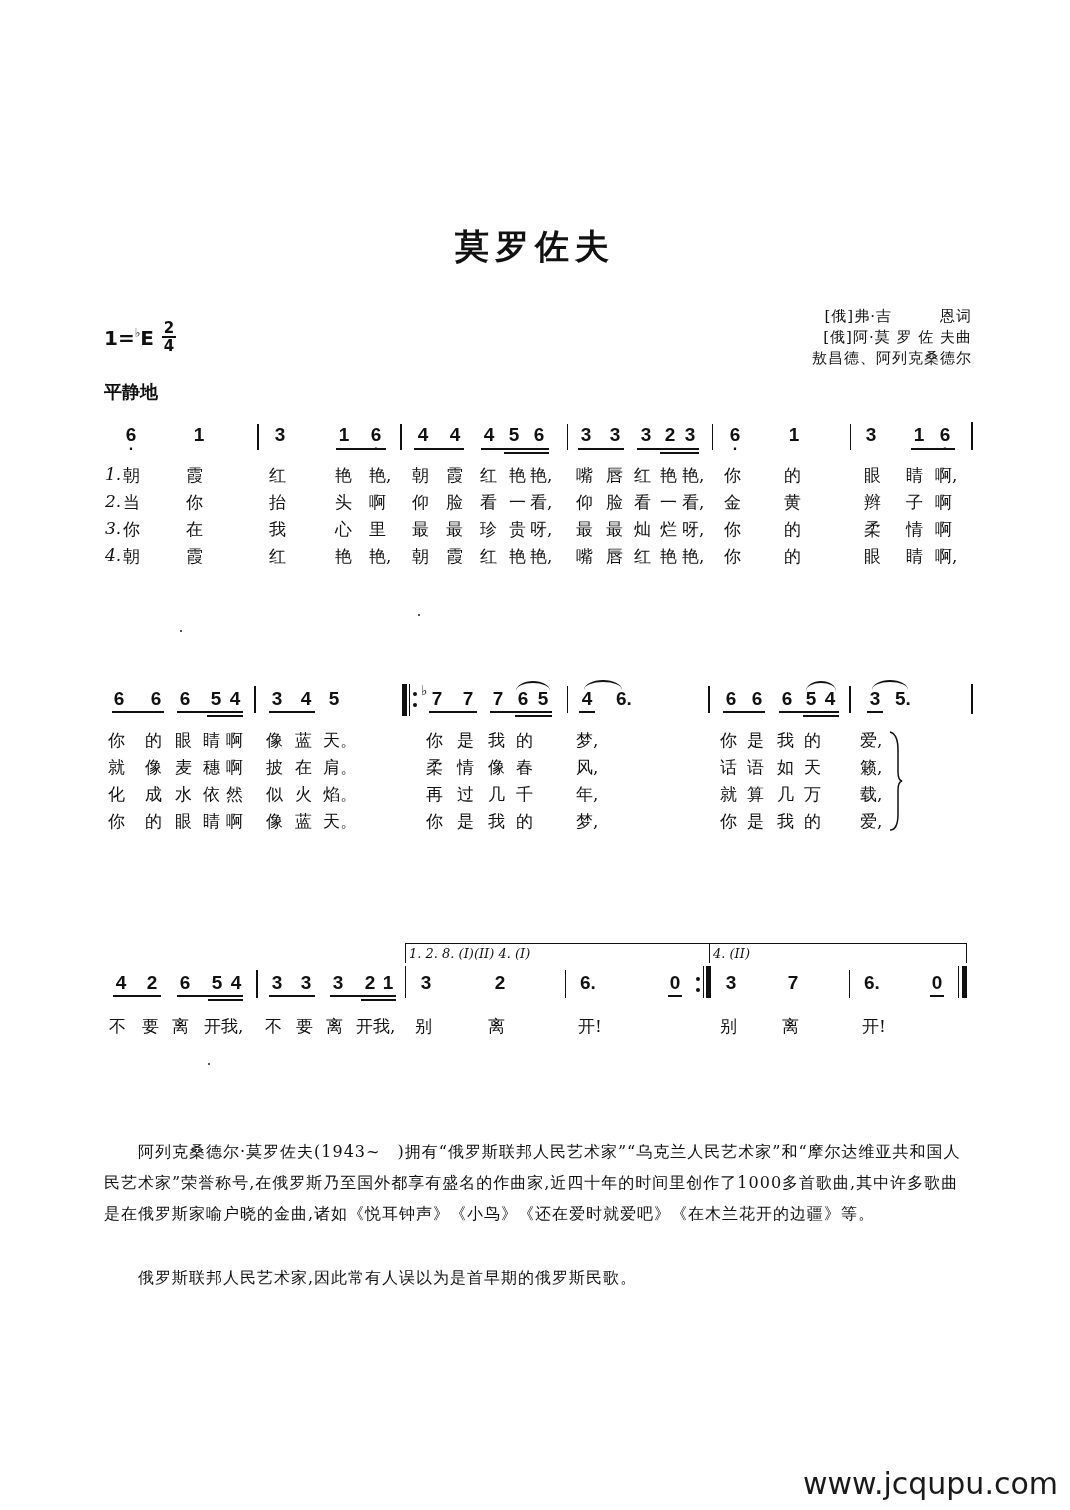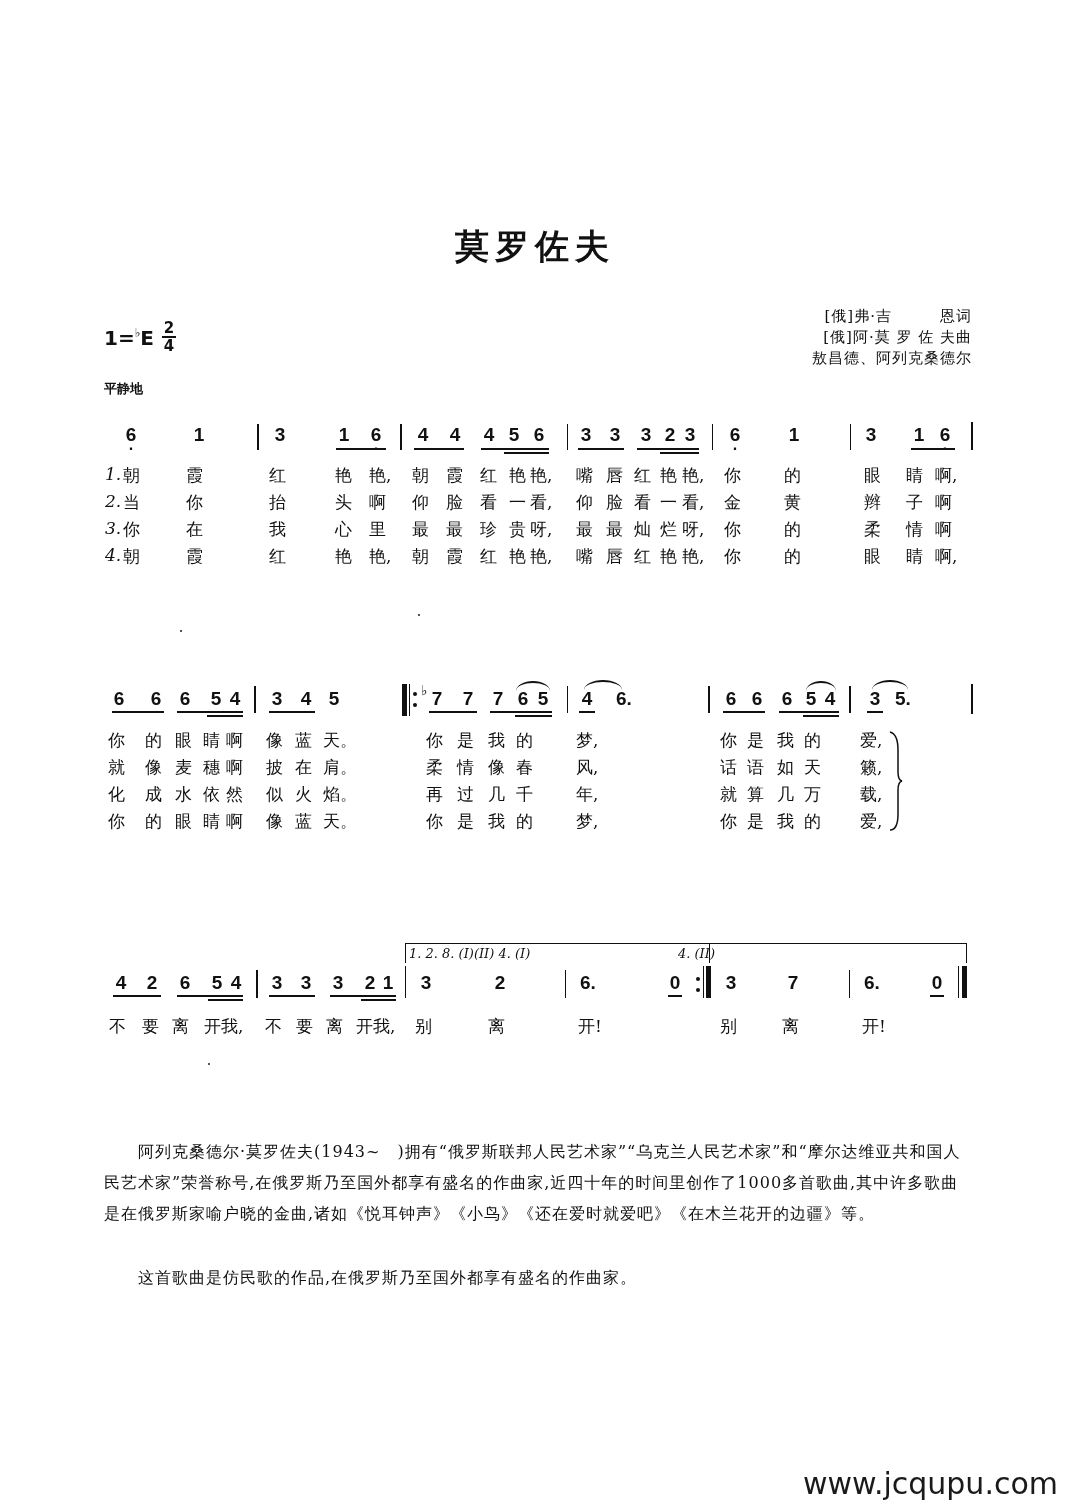--- a/index.html
+++ b/index.html
@@ -3,21 +3,21 @@
 <meta charset="utf-8">
 <style>
   html, body { margin: 0; padding: 0; background: #ffffff; }
   body { width: 1070px; height: 1510px; position: relative; overflow: hidden; font-family: "DejaVu Sans", sans-serif; color: #111; }
   .abs { position: absolute; white-space: nowrap; }
   .title { left: 0; width: 1070px; top: 224px; text-align: center; font-size: 34px; font-weight: bold; letter-spacing: 6px; font-family: "DejaVu Serif", serif; }
   .key { left: 104px; top: 326px; font-size: 20px; font-weight: bold; font-family: "DejaVu Sans", sans-serif; }
   .key sup { font-size: 12px; font-weight: normal; }
   .timesig { left: 160px; top: 320px; width: 18px; text-align: center; font-size: 15px; font-weight: bold; line-height: 16px; }
   .timesig .bar { border-top: 2px solid #111; margin: 0 2px; }
-  .tempo { left: 104px; top: 380px; font-size: 13px; font-weight: bold; }
+  .tempo { left: 104px; top: 380px; font-size: 18px; font-weight: bold; }
   .credits { right: 98px; top: 306px; text-align: right; font-size: 15px; line-height: 21px; font-family: "DejaVu Serif", serif; letter-spacing: 1px; }
 
   .note { position: absolute; font-size: 19px; font-weight: bold; font-family: "Liberation Sans", sans-serif; text-align: center; width: 18px; }
   .note.dot-below::after { content: "."; position: absolute; left: 0; width: 18px; top: 12px; font-size: 16px; text-align: center; }
   .uline { position: absolute; height: 0; border-top: 2px solid #111; }
   .barline { position: absolute; width: 0; border-left: 2px solid #111; }
   .barline.thin { border-left-width: 1px; }
   .barline.thick { border-left-width: 5px; }
   .repdot { position: absolute; width: 4px; height: 4px; background: #111; border-radius: 50%; }
   .slur { position: absolute; border-top: 2px solid #111; border-radius: 50% 50% 0 0 / 100% 100% 0 0; height: 8px; }
@@ -317,21 +317,21 @@
 </div>
 
 <div>
 
   <span class="volta-line" style="left:405px;top:943px;width:305px"></span>
   <span class="volta-side" style="left:405px;top:943px;height:20px"></span>
   <span class="volta-label" style="left:409px;top:946px">1. 2. 8. (I)(II) 4. (I)</span>
   <span class="volta-line" style="left:709px;top:943px;width:257px"></span>
   <span class="volta-side" style="left:709px;top:943px;height:20px"></span>
   <span class="volta-side" style="left:966px;top:943px;height:20px"></span>
-  <span class="volta-label" style="left:678px;top:946px">4. (II)</span>
+  <span class="volta-label" style="left:713px;top:946px">4. (II)</span>
 
   <span class="note" style="left:112px;top:972px">4</span>
   <span class="note" style="left:143px;top:972px">2</span>
   <span class="uline" style="left:113px;top:995px;width:48px"></span>
   <span class="note" style="left:176px;top:972px">6</span>
   <span class="note" style="left:208px;top:972px">5</span>
   <span class="note" style="left:227px;top:972px">4</span>
   <span class="uline" style="left:177px;top:995px;width:66px"></span>
   <span class="uline" style="left:208px;top:999px;width:35px"></span>
   <span class="barline" style="left:256px;top:970px;height:28px"></span>
@@ -375,19 +375,19 @@
   <span class="lyric" style="left:356px;top:1015px">开我,</span>
   <span class="lyric" style="left:415px;top:1015px">别</span>
   <span class="lyric" style="left:488px;top:1015px">离</span>
   <span class="lyric" style="left:578px;top:1015px">开!</span>
   <span class="lyric" style="left:720px;top:1015px">别</span>
   <span class="lyric" style="left:782px;top:1015px">离</span>
   <span class="lyric" style="left:862px;top:1015px">开!</span>
 </div>
 
 <div class="para" style="top:1136px;text-indent:34px">阿列克桑德尔·莫罗佐夫(1943~　)拥有“俄罗斯联邦人民艺术家”“乌克兰人民艺术家”和“摩尔达维亚共和国人民艺术家”荣誉称号,在俄罗斯乃至国外都享有盛名的作曲家,近四十年的时间里创作了1000多首歌曲,其中许多歌曲是在俄罗斯家喻户晓的金曲,诸如《悦耳钟声》《小鸟》《还在爱时就爱吧》《在木兰花开的边疆》等。</div>
-<div class="para" style="top:1262px;text-indent:34px">这首歌曲是仿民歌的作品,在俄罗斯乃至国外都享有盛名的作曲家。</div>
+<div class="para" style="top:1262px;text-indent:34px">俄罗斯联邦人民艺术家,因此常有人误以为是首早期的俄罗斯民歌。</div>
 
 <span class="speck" style="left:418px;top:614px"></span>
 <span class="speck" style="left:180px;top:630px"></span>
 <span class="speck" style="left:208px;top:1063px"></span>
 
 <div class="abs watermark">www.jcqupu.com</div>
 
 </body></html>

